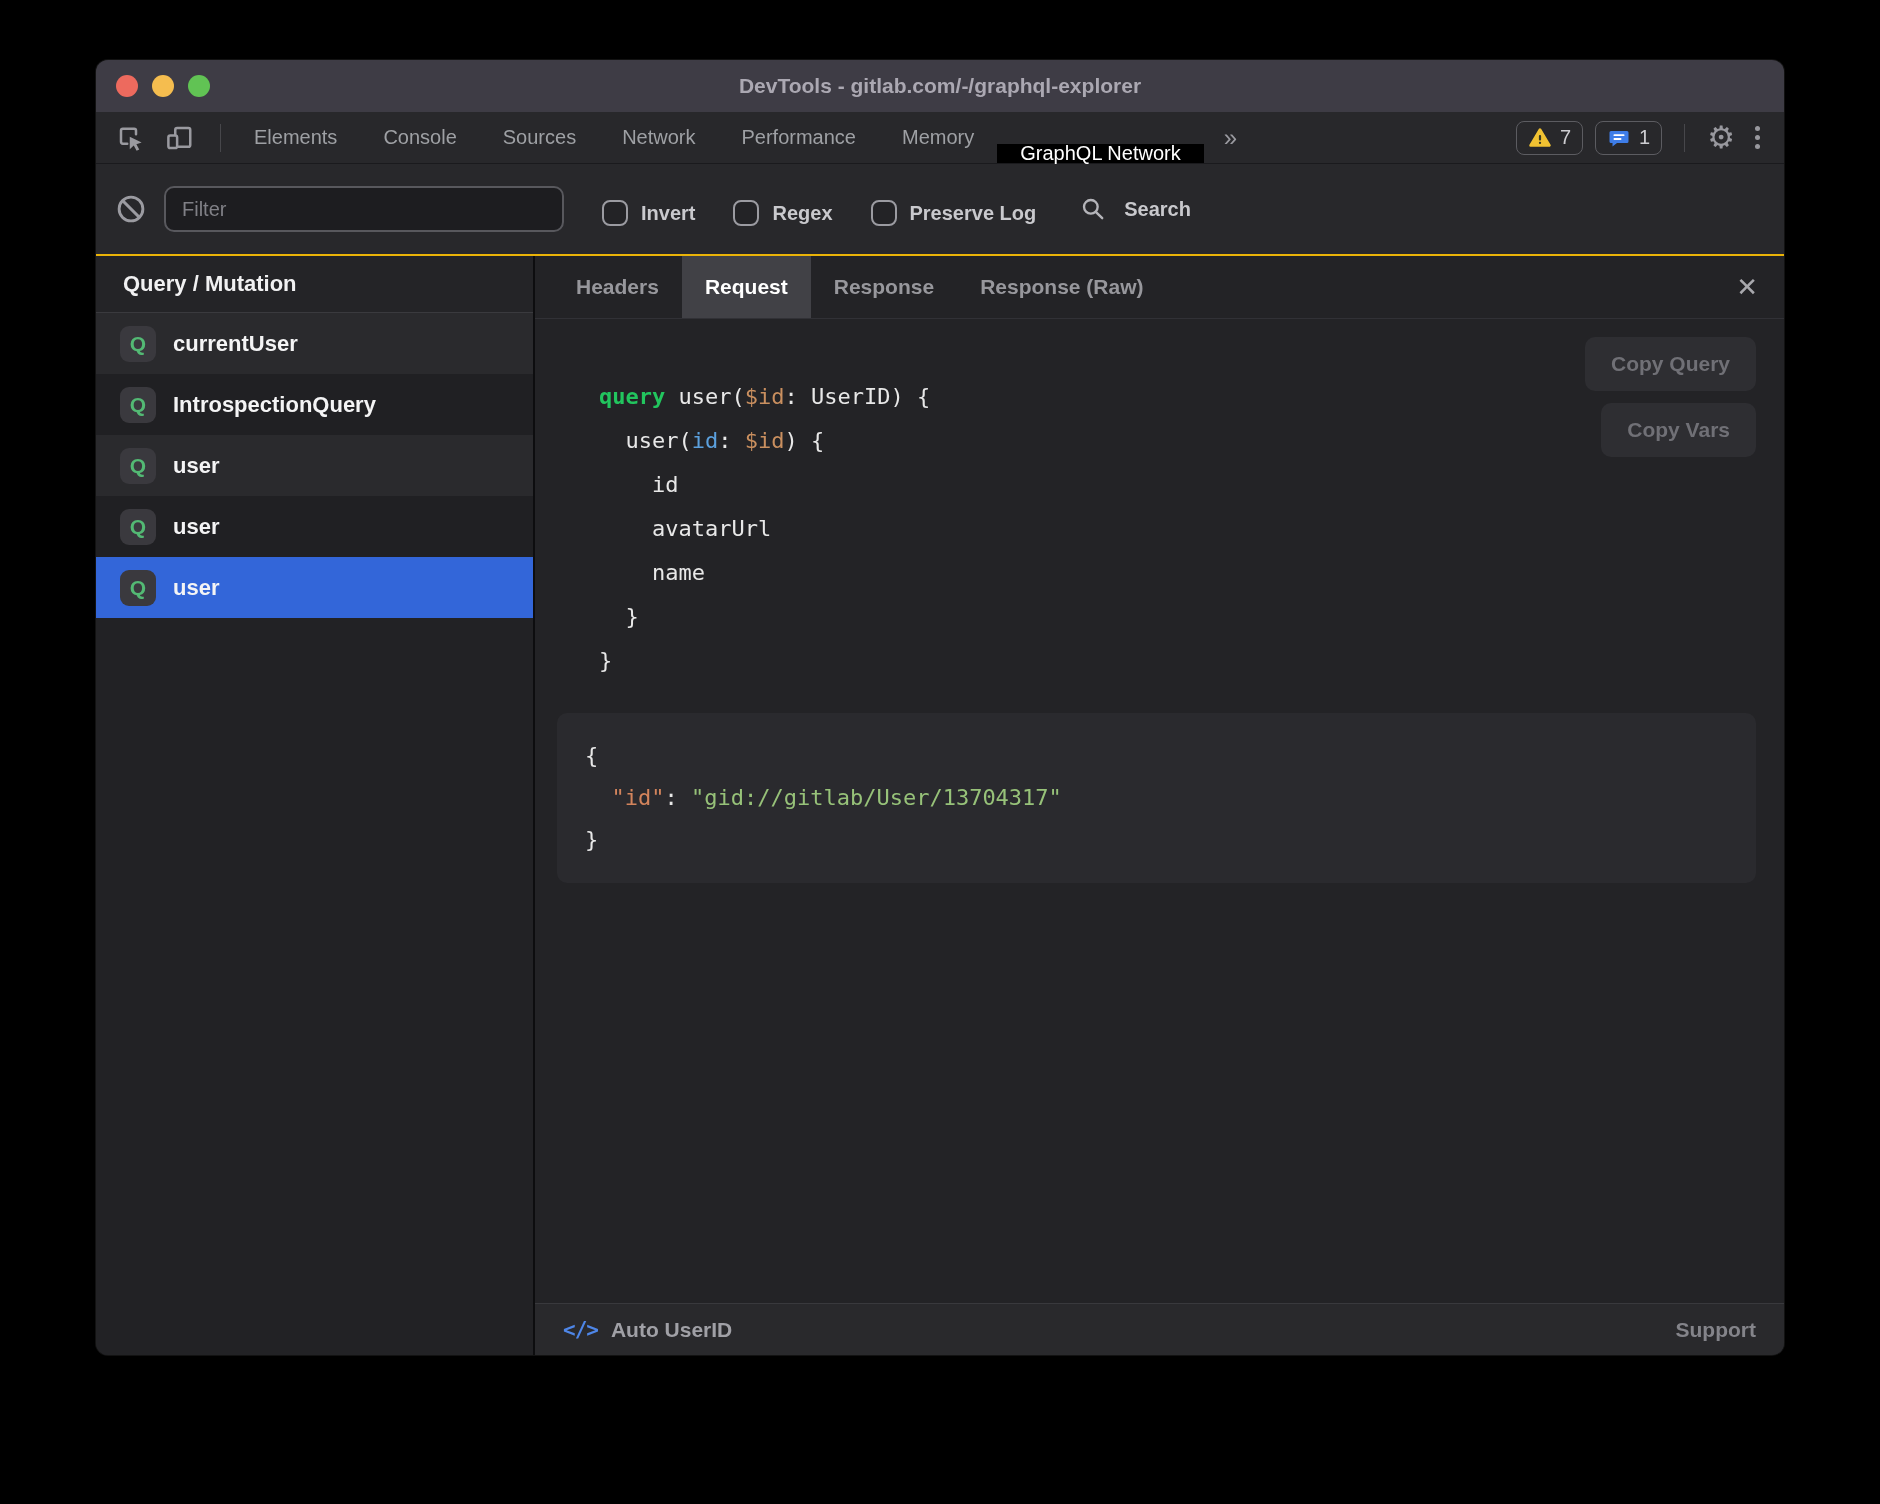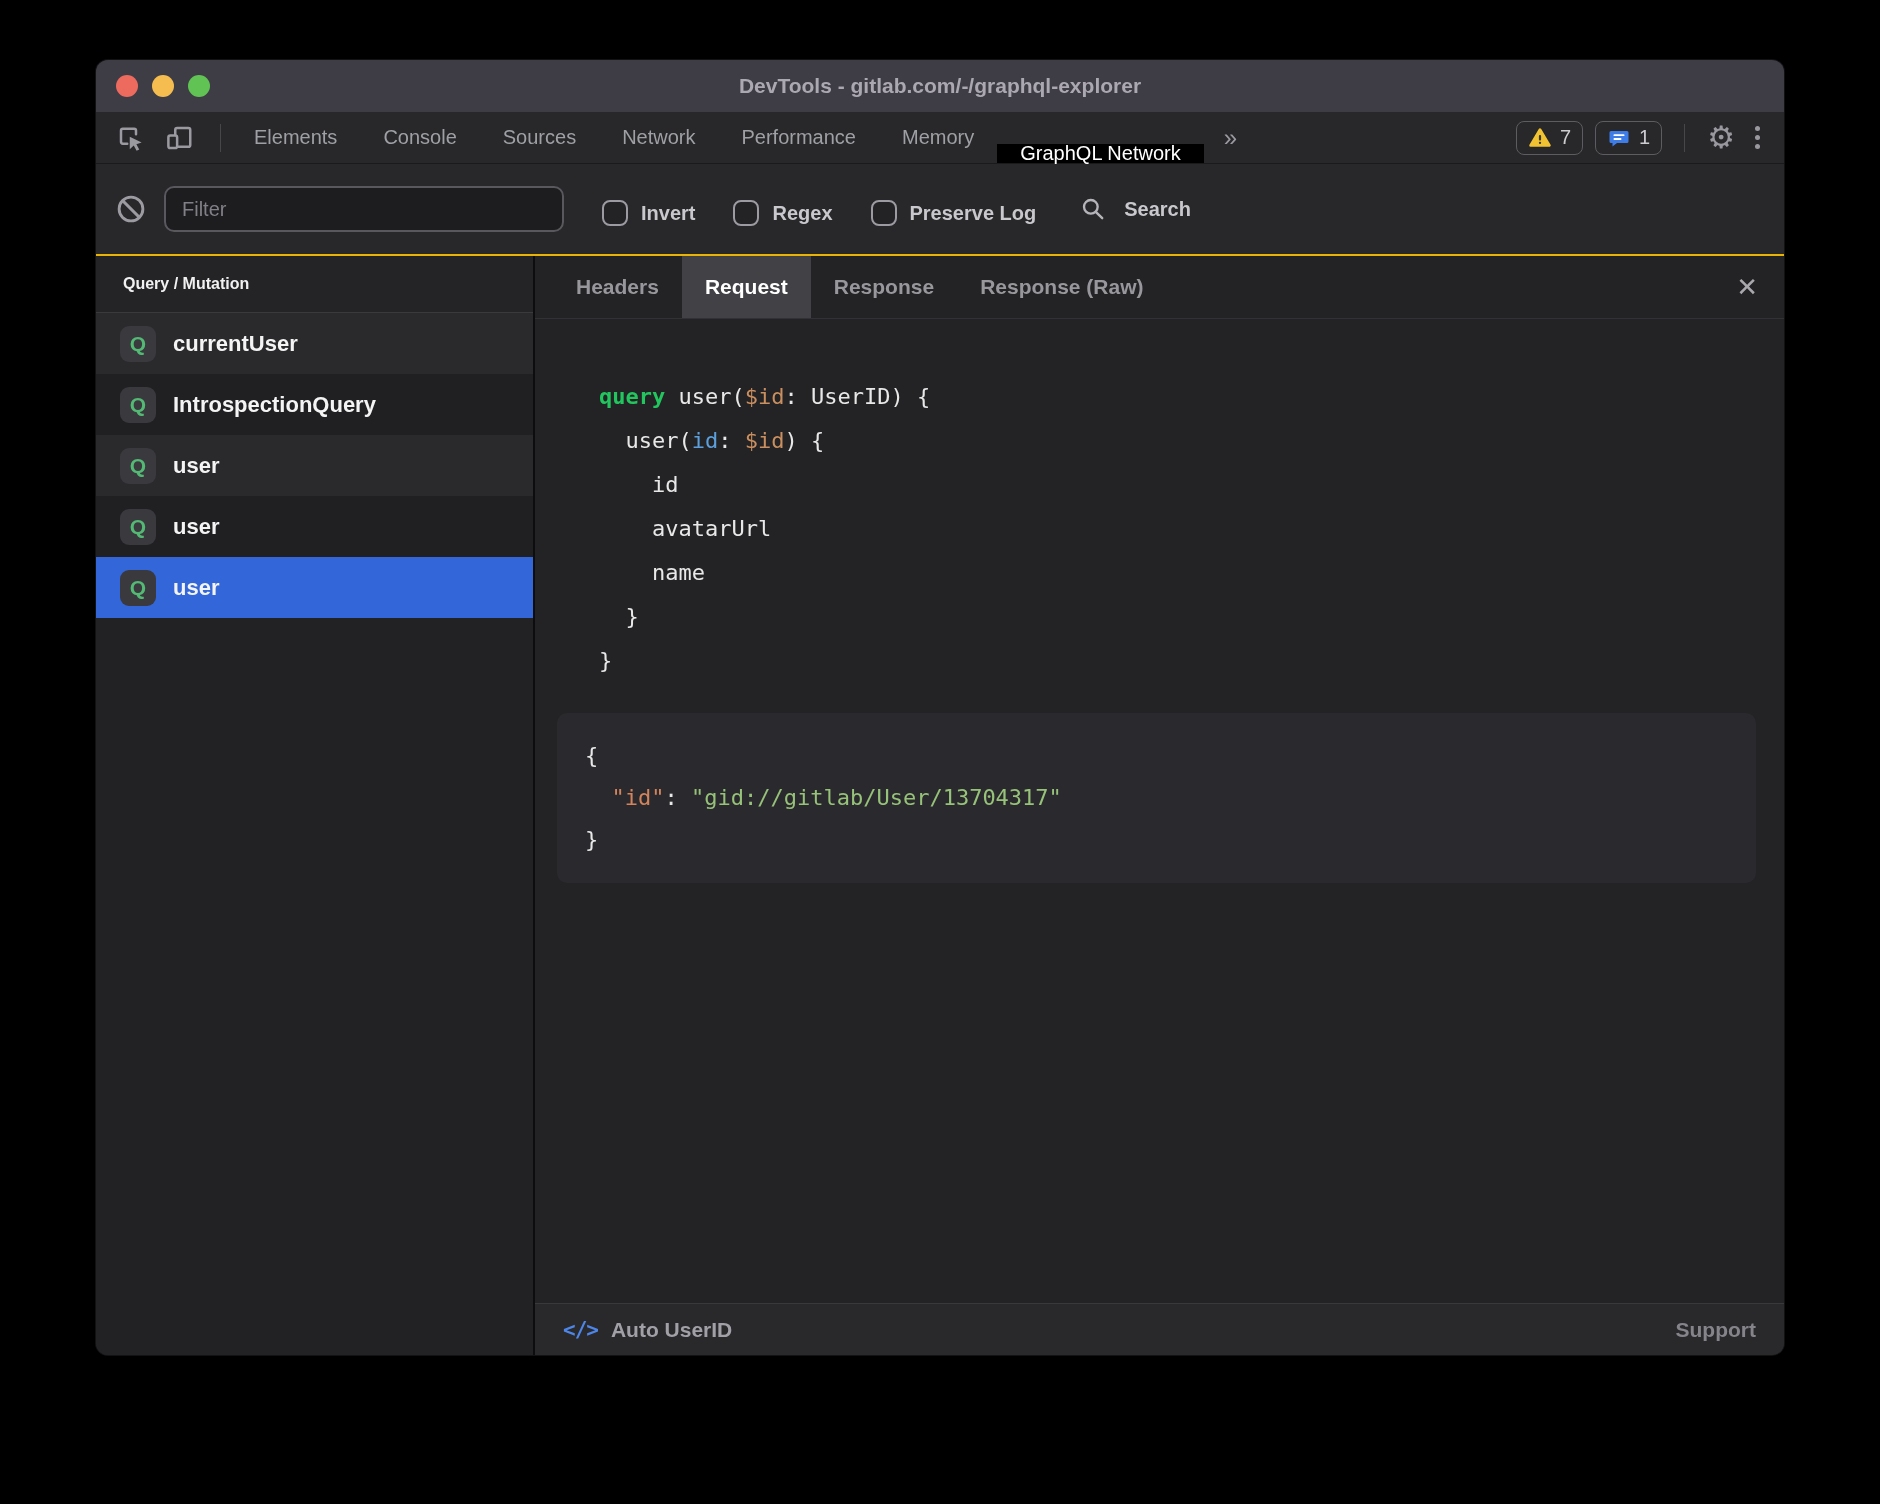--- a/index.html
+++ b/index.html
@@ -44,21 +44,21 @@
   .filter-input::placeholder { color:#808086; }
   .checkbox-group { display:flex; align-items:center; margin-left:38px;margin-top:8px; }
   .checkbox { width:26px; height:26px; border:2px solid #9b9ba1; border-radius:8px; background:#232326; margin-right:13px; flex:none; }
   .checkbox-label { color:#c9c9cd; font-size:20px; font-weight:700; white-space:nowrap; }
   .search-group { display:flex; align-items:center; margin-left:44px; gap:18px; }
 
   
   .content { flex:1; display:flex; align-items:stretch; min-height:0; }
 
   .sidebar { width:439px; flex:none; background:#222225; border-right:2px solid #0d0d0f; display:flex; flex-direction:column; }
-  .sidebar-header { height:57px; display:flex; align-items:center; padding-left:27px; color:#f1f1f2; font-size:16px; font-weight:700; background:#242427; border-bottom:1px solid #3a3a3e; flex:none; }
+  .sidebar-header { height:57px; display:flex; align-items:center; padding-left:27px; color:#f1f1f2; font-size:22px; font-weight:700; background:#242427; border-bottom:1px solid #3a3a3e; flex:none; }
   .side-row { height:61px; display:flex; align-items:center; padding-left:24px; gap:17px; flex:none; }
   .side-row.odd { background:#2a2a2d; }
   .side-row.even { background:#202023; }
   .side-row.selected { background:#3366d9; }
   .q-badge { width:36px; height:36px; border-radius:9px; background:#3a393e; display:flex; align-items:center; justify-content:center;
     color:#53b974; font-size:21px; font-weight:700; flex:none; }
   .side-label { color:#f4f4f5; font-size:22px; font-weight:700; }
 
   .panel { flex:1; display:flex; flex-direction:column; min-width:0; background:#232326; }
   .panel-tabs { height:63px; display:flex; align-items:stretch; padding-left:18px; border-bottom:1px solid #313136; flex:none; }
@@ -230,20 +230,24 @@
         <div class="panel-tab">
             <span>Response</span>
           </div>
         <div class="panel-tab">
             <span>Response (Raw)</span>
           </div>
         <span class="panel-close">✕</span>
       </div>
 
       <div class="panel-body">
+        <div class="copy-buttons">
+          <button class="copy-btn">Copy Query</button>
+          <button class="copy-btn">Copy Vars</button>
+        </div>
         <div class="code query-code">
             <div><span style="color: #22c55e; white-space: pre; font-weight: bold;">query</span><span style="color: rgb(232, 232, 232); white-space: pre;"> user(</span><span style="color: rgb(201, 143, 95); white-space: pre;">$id</span><span style="color: rgb(232, 232, 232); white-space: pre;">: UserID) {</span></div>
             <div><span style="color: rgb(232, 232, 232); white-space: pre;">  user(</span><span style="color: rgb(91, 160, 221); white-space: pre;">id</span><span style="color: rgb(232, 232, 232); white-space: pre;">: </span><span style="color: rgb(201, 143, 95); white-space: pre;">$id</span><span style="color: rgb(232, 232, 232); white-space: pre;">) {</span></div>
             <div><span style="color: rgb(232, 232, 232); white-space: pre;">    id</span></div>
             <div><span style="color: rgb(232, 232, 232); white-space: pre;">    avatarUrl</span></div>
             <div><span style="color: rgb(232, 232, 232); white-space: pre;">    name</span></div>
             <div><span style="color: rgb(232, 232, 232); white-space: pre;">  }</span></div>
             <div><span style="color: rgb(232, 232, 232); white-space: pre;">}</span></div>
           </div>
         <div class="vars-box code">

